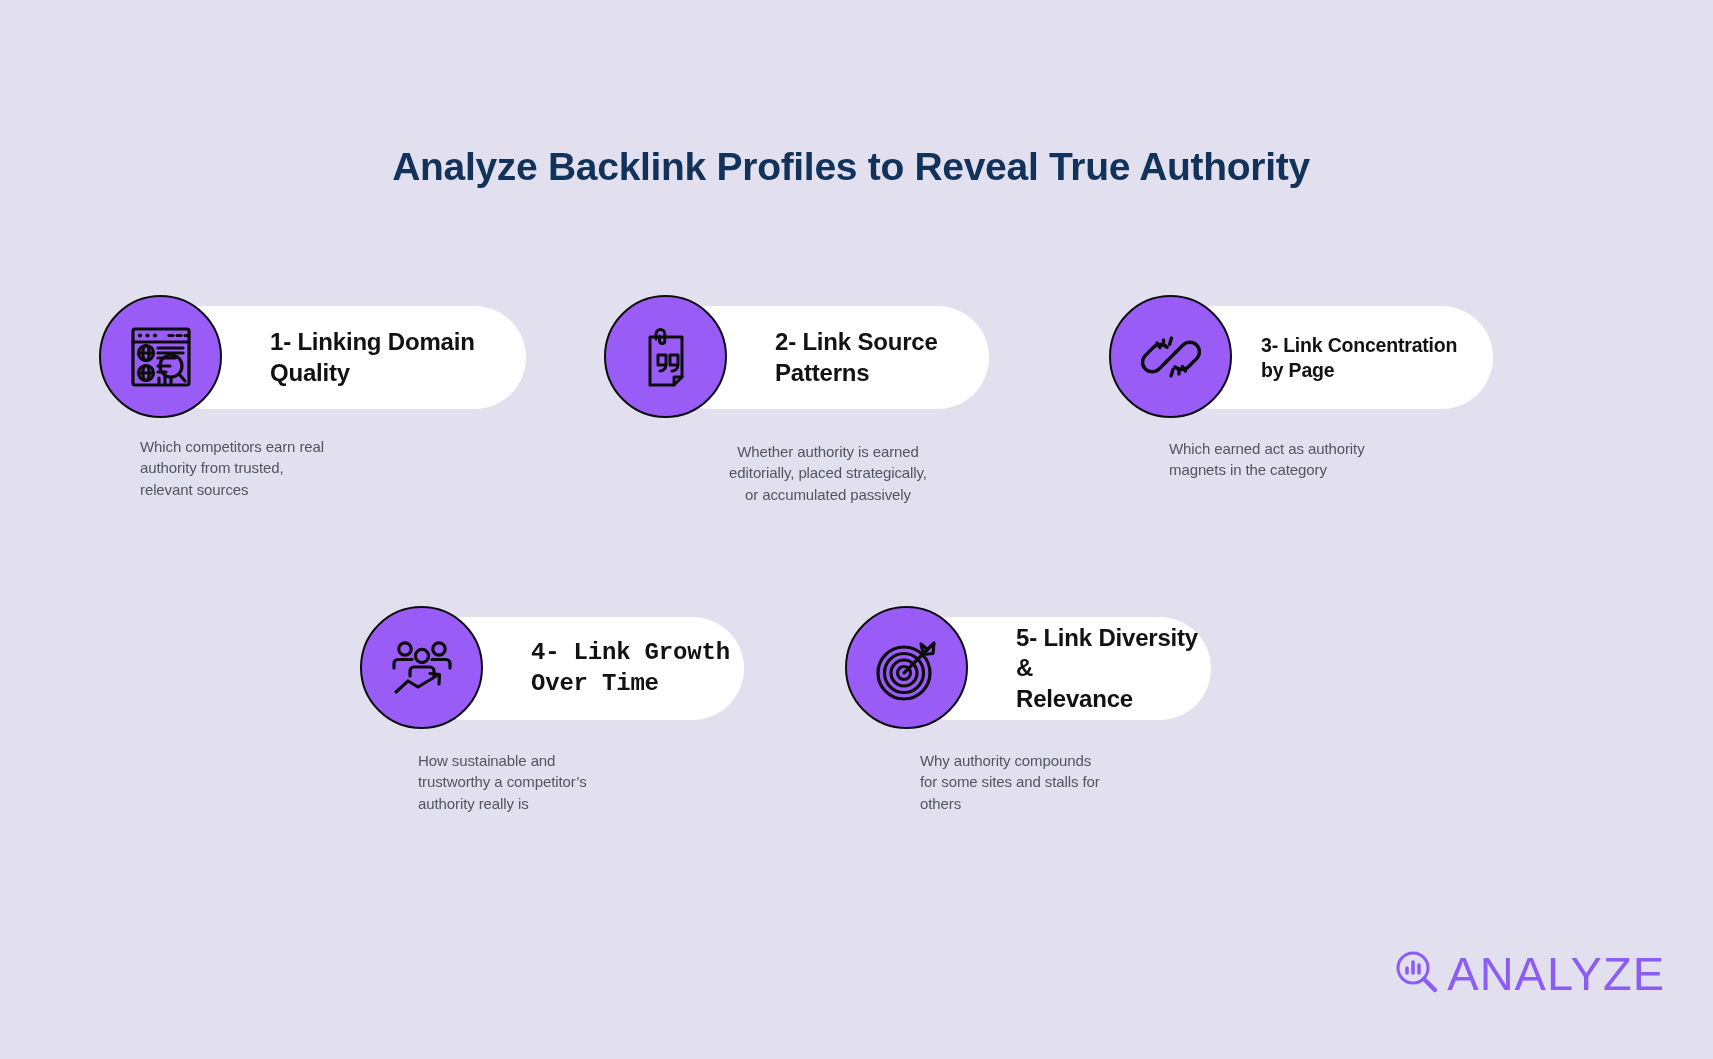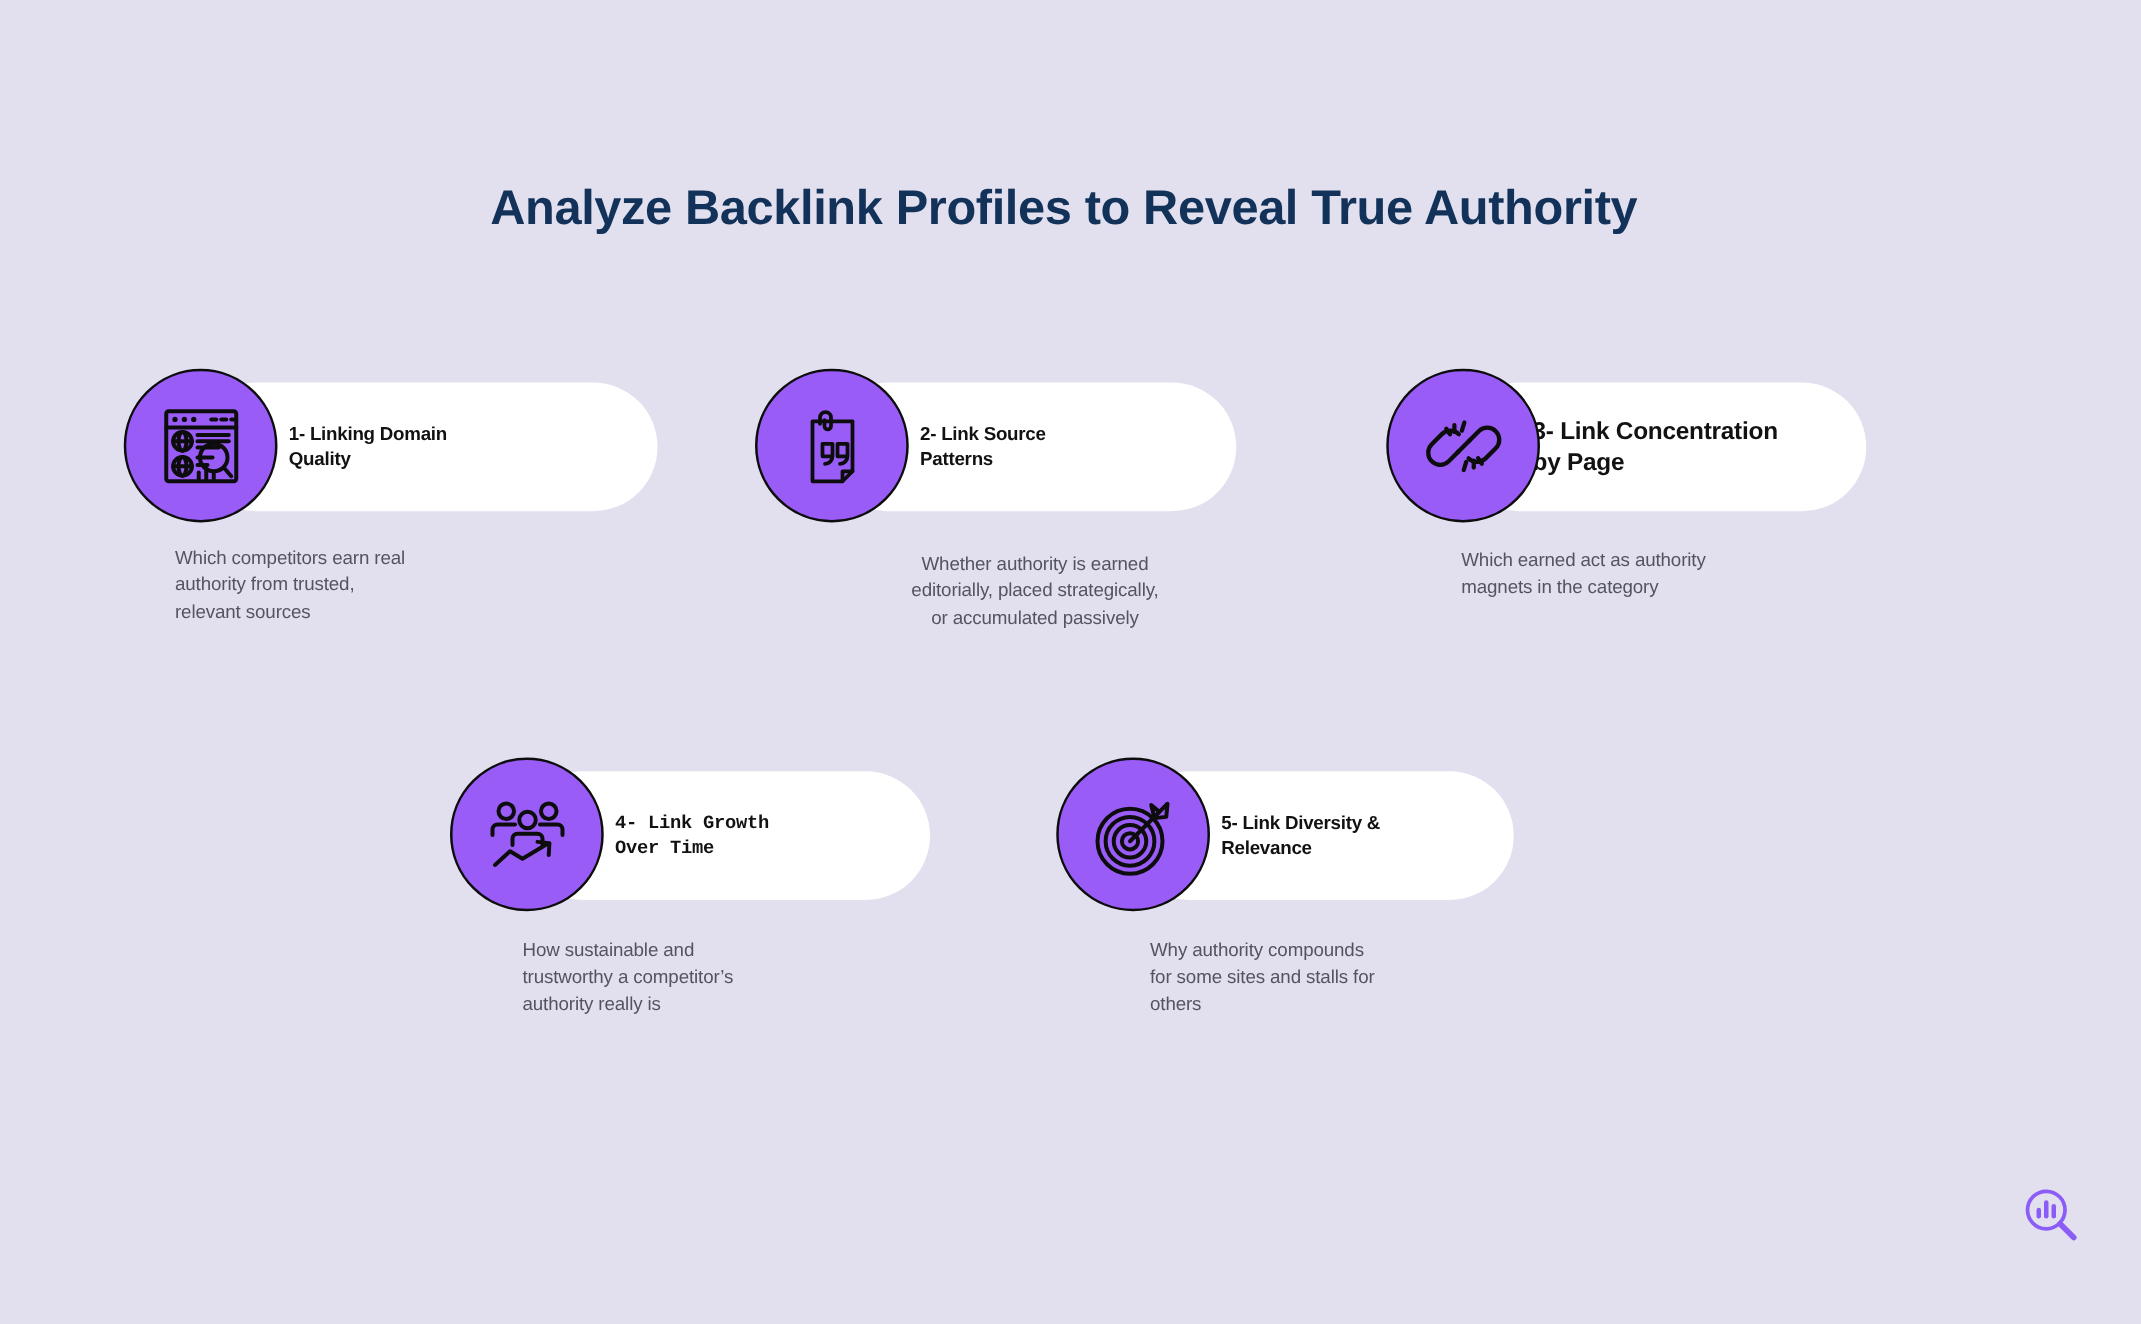--- a/index.html
+++ b/index.html
@@ -35,22 +35,22 @@
     position: absolute;
     top: 0;
     left: 55px;
     height: 103px;
     background: #ffffff;
     border-radius: 52px;
     display: flex;
     align-items: center;
   }
   .pill-title {
-    margin-left: 77px;
-    font-size: 15px;
+    margin-left: 116px;
+    font-size: 24px;
     font-weight: bold;
     color: #121212;
     line-height: 1.27;
     letter-spacing: -0.2px;
     white-space: pre-line;
   }
   .icon-circle {
     position: absolute;
     top: -11px;
     left: 0;
@@ -80,21 +80,21 @@
   #card-1 .pill { width: 372px; }
   #card-1 .card-desc { top: 130px; left: 41px; width: 360px; }
 
   #card-2 { top: 306px; left: 604px; }
   #card-2 .pill { width: 330px; }
   #card-2 .card-desc { top: 135px; left: 34px; width: 380px; text-align: center; }
 
   #card-3 { top: 306px; left: 1109px; }
   #card-3 .pill { width: 329px; }
   #card-3 .card-desc { top: 132px; left: 60px; width: 350px; }
-  #card-3 .pill-title { font-size: 19.5px; margin-left: 62px; }
+  #card-3 .pill-title { font-size: 19.5px; margin-left: 97px; }
 
   
   #card-4 { top: 617px; left: 360px; }
   #card-4 .pill { width: 329px; font-family: Liberation Mono, monospace; }
   #card-4 .card-desc { top: 133px; left: 58px; width: 340px; }
 
   #card-5 { top: 617px; left: 845px; }
   #card-5 .pill { width: 311px; }
   #card-5 .card-desc { top: 133px; left: 75px; width: 340px; }
 
@@ -252,13 +252,14 @@
 <div class="brand">
   <span>
     <svg width="48" height="48" viewBox="0 0 48 48" fill="none" stroke="#8b5cf6" stroke-width="3" stroke-linecap="round">
       <circle cx="20" cy="20" r="15"></circle>
       <line x1="31" y1="31" x2="42" y2="42" stroke-width="4.5"></line>
       <line x1="14" y1="25" x2="14" y2="20" stroke-width="3.6"></line>
       <line x1="20" y1="25" x2="20" y2="14" stroke-width="3.6"></line>
       <line x1="26" y1="25" x2="26" y2="17" stroke-width="3.6"></line>
     </svg>
   </span>
+  <span class="brand-text">ANALYZE</span>
 </div>
 
 </body></html>

